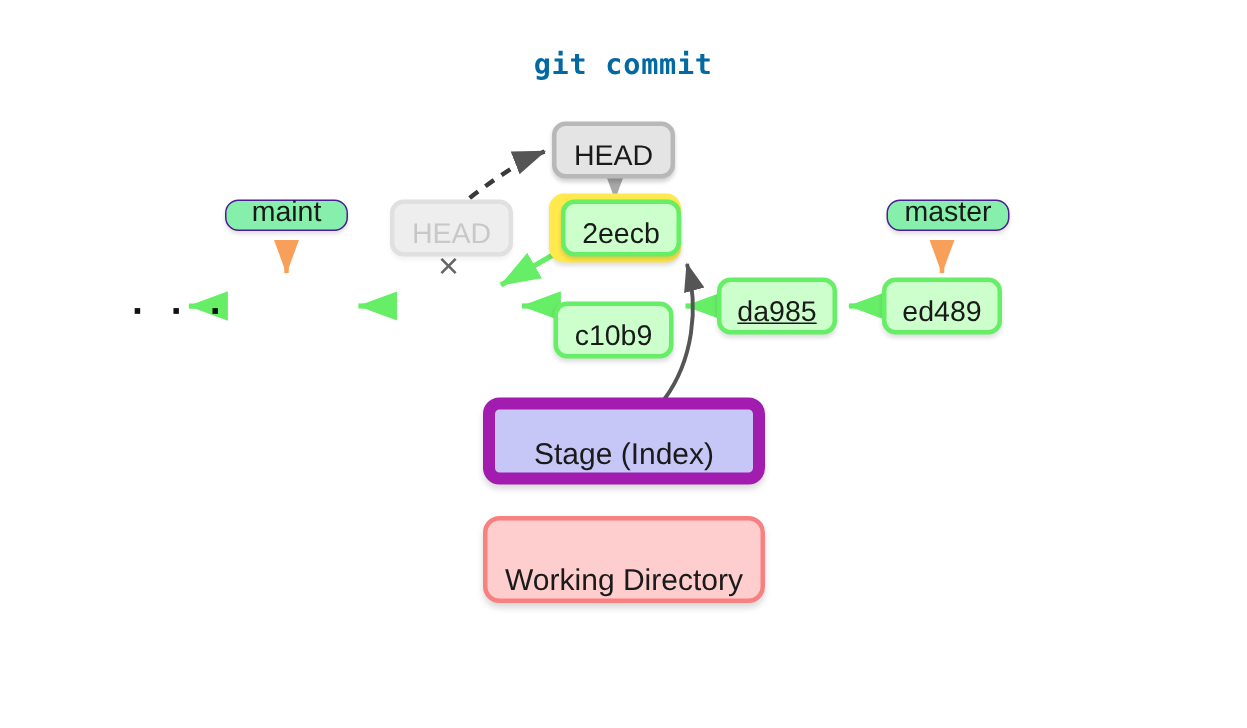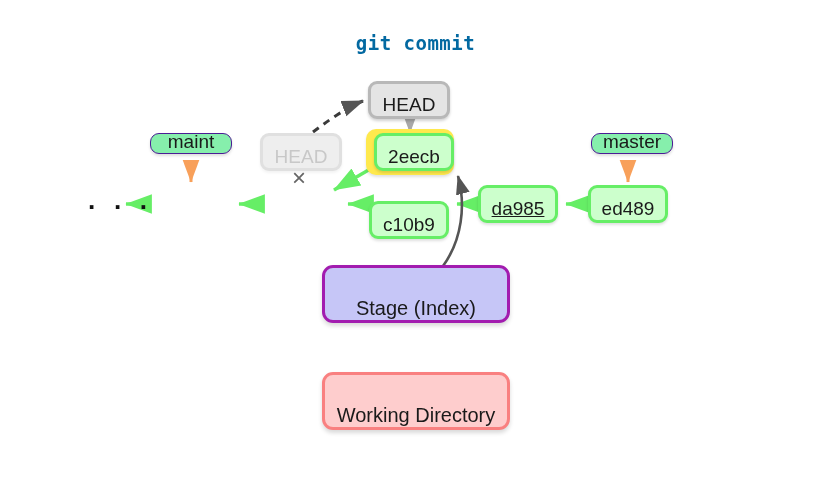--- a/index.html
+++ b/index.html
@@ -93,21 +93,21 @@
     position: absolute;
     border-radius: 10px;
     background: #ffe94d;
     box-shadow: 0 2px 3px rgba(0,0,0,0.12);
   }
 
   .stage {
     width: 188px;
     height: 58px;
     background: #c6c6f7;
-    border: 3px solid #a21caf;
+    border: 8px solid #a21caf;
     border-radius: 11px;
     font-size: 20px;
     box-shadow: 0 3px 4px rgba(0,0,0,0.15);
   }
 
   .workdir {
     width: 188px;
     height: 58px;
     background: #fecdcd;
     border: 3px solid #f98080;
@@ -216,17 +216,17 @@
   </div>
 
   <div class="node commit" style="left:588px; top:185px;">
     <span>ed489</span>
   </div>
 
   <div class="node stage" style="left:322px; top:265px;">
     <span>Stage (Index)</span>
   </div>
 
-  <div class="node workdir" style="left:322px; top:344px;margin-top:28px;">
+  <div class="node workdir" style="left:322px; top:344px;">
     <span>Working Directory</span>
   </div>
 
 </div>
 
 </body></html>

